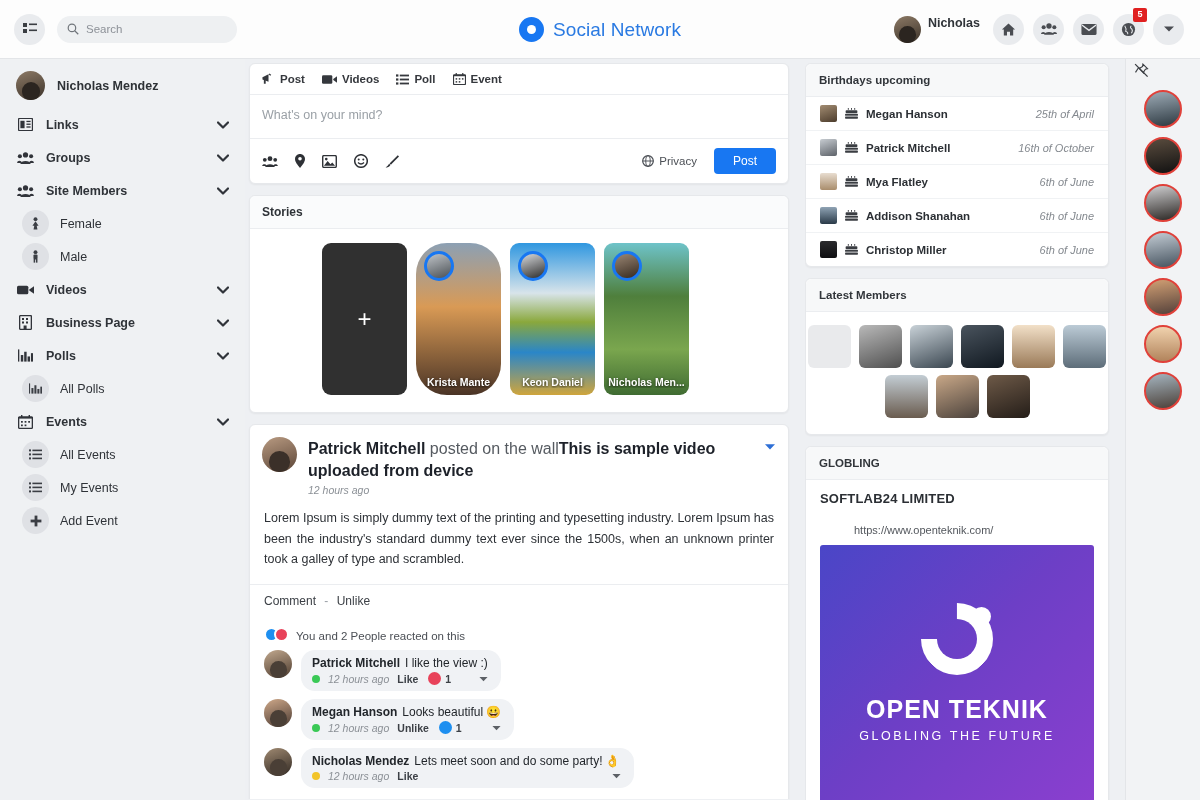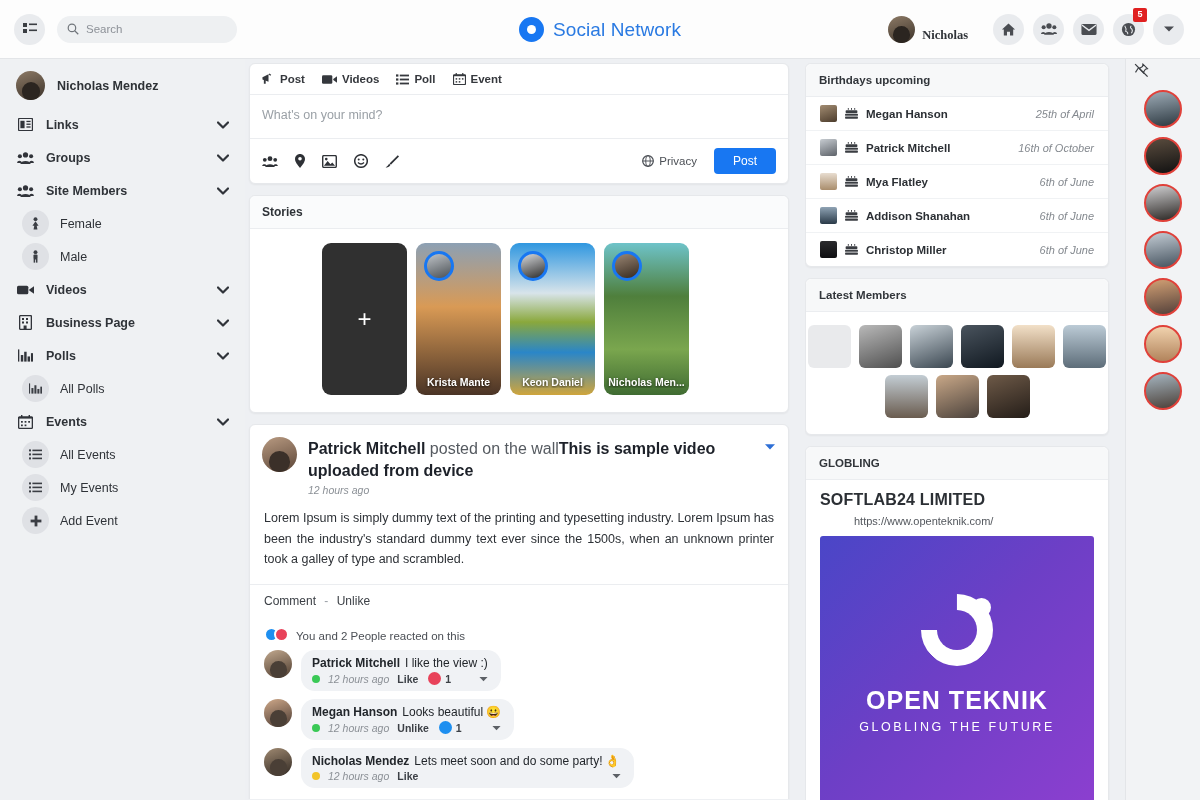--- a/index.html
+++ b/index.html
@@ -45,21 +45,21 @@
     width: 25px; height: 25px; border-radius: 50%;
     background: #1877f2; display: flex; align-items: center; justify-content: center;
   }
   .brand-logo i { width: 9px; height: 9px; border-radius: 50%; background: #fff; display: block; }
   .brand-name { font-size: 19px; color: #2a7ae2; letter-spacing: .1px; }
 
   .tb-right {
     margin-left: auto; display: flex; align-items: center; gap: 9px;
     padding-right: 16px; position: relative; z-index: 5;
   }
-  .user-chip { display: flex; align-items: flex-end; gap: 7px; margin-right: 16px; font-family: Liberation Serif, serif;}
+  .user-chip { display: flex; align-items: flex-start; gap: 7px; margin-right: 4px;}
   .user-ava {
     width: 27px; height: 27px; border-radius: 50%; overflow: hidden;
     background: linear-gradient(160deg,#8d7a66,#3b3229);
     position: relative;
   }
   .user-ava::after{
     content:""; position:absolute; left:5px; top:10px; width:17px;height:17px;
     border-radius:50% 50% 45% 45%; background:#2b2520;
   }
   .user-name { font-size: 12.5px; font-weight: bold; color: #303439; }
@@ -218,22 +218,22 @@
   .bday-thumb { width: 17px; height: 17px; flex: none; border-radius: 2px; }
   .cake { color: #3a3d42; flex: none; display:flex; }
   .bday-name { font-size: 11.5px; font-weight: bold; color: #2b2f34; }
   .bday-date { margin-left: auto; font-size: 11px; color: #84898f; font-style: italic; }
 
   .members-grid { padding: 13px 14px 16px; display: flex; flex-direction: column; gap: 7px; align-items: center;}
   .mrow { display: flex; gap: 8px; justify-content: center;}
   .member-thumb { width: 43px; height: 43px; border-radius: 6px; flex: none; }
 
   .sp-body { padding: 11px 14px 14px; }
-  .sp-title { font-size: 16px; font-weight: bold; color: #2b2f34; letter-spacing: .2px;}
-  .sp-url { font-size: 11px; color: #53575d; margin-top: 6px; padding-left: 34px; }
+  .sp-title { font-size: 13px; font-weight: bold; color: #2b2f34; letter-spacing: .2px;}
+  .sp-url { font-size: 11px; color: #53575d; margin-top: 18px; padding-left: 34px; }
   .sp-img {
     margin-top: 9px; height: 290px; border-radius: 3px;
     background: linear-gradient(135deg,#4a46c7 0%,#6d3fc6 45%,#8e3fd0 100%);
     display: flex; flex-direction: column; align-items: center; justify-content: flex-start;
     padding-top: 58px; color: #fff;
   }
   .sp-mark { width: 72px; height: 72px; position: relative; margin-bottom: 20px;}
   .sp-mark .ring {
     position: absolute; inset: 0; border-radius: 50%;
     border: 16px solid #fff; border-top-color: transparent; transform: rotate(-45deg);
@@ -629,21 +629,21 @@
       <button class="post-btn">Post</button>
     </div>
   </div>
 
   <div class="card">
     <div class="card-head">Stories</div>
     <div class="stories-strip">
       <div class="story add">
         <span>+</span>
       </div>
-      <div class="story" style="background:linear-gradient(180deg,#8ca0b4 0%,#d99a55 42%,#4a3426 100%);">
+      <div class="story" style="background:linear-gradient(180deg,#8ca0b4 0%,#d99a55 42%,#4a3426 100%);border-radius:31px;">
         <div class="sav" style="background:linear-gradient(160deg,#c0c4c8,#4a5055);"></div>
         <div class="sname">Krista Mante</div>
       </div>
       <div class="story" style="background:linear-gradient(180deg,#2f97e0 0%,#d8e4ea 33%,#8aa83c 52%,#2a86c8 72%,#cfa53c 100%);">
         <div class="sav" style="background:linear-gradient(160deg,#d8dadd,#2b2b2b);"></div>
         <div class="sname">Keon Daniel</div>
       </div>
       <div class="story" style="background:linear-gradient(180deg,#6ec3c9 0%,#4f7f3c 35%,#7aa64e 70%,#3f6b32 100%);">
         <div class="sav" style="background:linear-gradient(160deg,#9b8774,#35291f);"></div>
         <div class="sname">Nicholas Men...</div>

